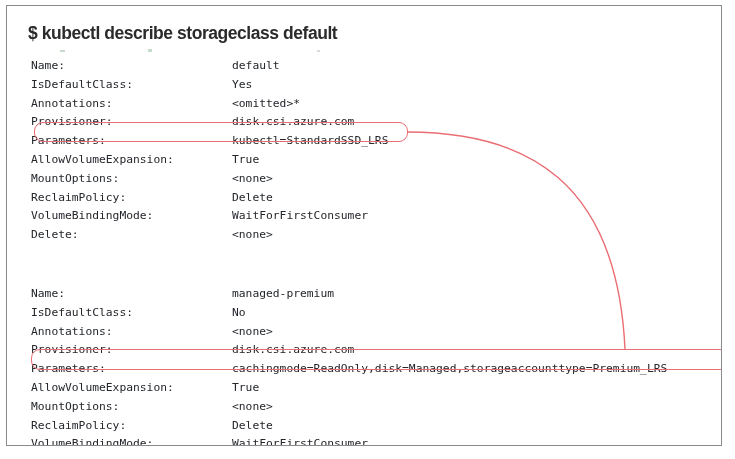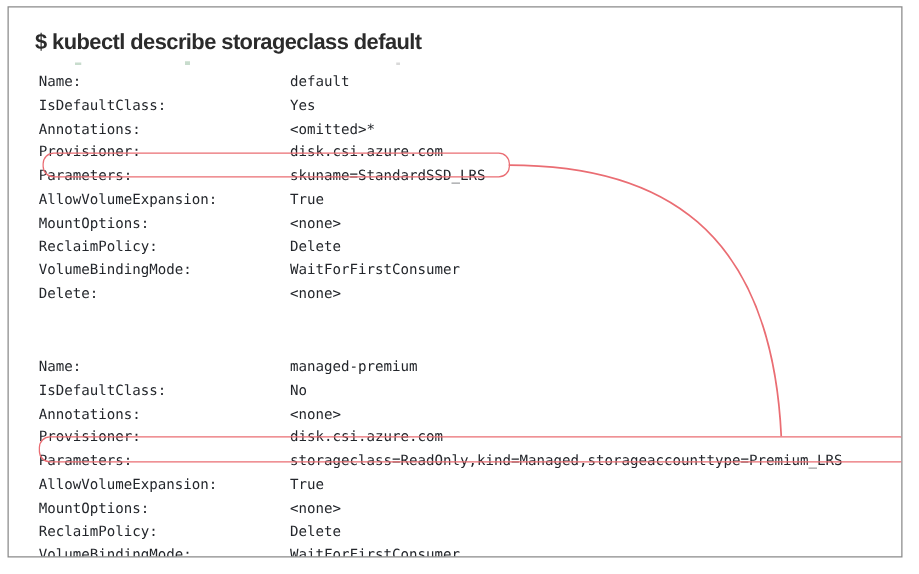--- a/index.html
+++ b/index.html
@@ -103,35 +103,35 @@
 
 <div class="frame">
 
   <div class="heading" style="left:21px; top:17px;">$ kubectl describe storageclass default</div>
 
   <div class="block" id="block-default" style="left:24px; top:51px;">
       <div class="row"><span class="label">Name:</span><span class="value">default</span></div>
       <div class="row"><span class="label">IsDefaultClass:</span><span class="value">Yes</span></div>
       <div class="row"><span class="label">Annotations:</span><span class="value">&lt;omitted&gt;*</span></div>
       <div class="row"><span class="label">Provisioner:</span><span class="value">disk.csi.azure.com</span></div>
-      <div class="row"><span class="label">Parameters:</span><span class="value">skuname=StandardSSD_LRS</span></div>
+      <div class="row"><span class="label">Parameters:</span><span class="value">kubectl=StandardSSD_LRS</span></div>
       <div class="row"><span class="label">AllowVolumeExpansion:</span><span class="value">True</span></div>
       <div class="row"><span class="label">MountOptions:</span><span class="value">&lt;none&gt;</span></div>
       <div class="row"><span class="label">ReclaimPolicy:</span><span class="value">Delete</span></div>
       <div class="row"><span class="label">VolumeBindingMode:</span><span class="value">WaitForFirstConsumer</span></div>
       <div class="row"><span class="label">Delete:</span><span class="value">&lt;none&gt;</span></div>
     </div>
 
 
   <div class="block" id="block-premium" style="left:24px; top:279px;">
       <div class="row"><span class="label">Name:</span><span class="value">managed-premium</span></div>
       <div class="row"><span class="label">IsDefaultClass:</span><span class="value">No</span></div>
       <div class="row"><span class="label">Annotations:</span><span class="value">&lt;none&gt;</span></div>
       <div class="row"><span class="label">Provisioner:</span><span class="value">disk.csi.azure.com</span></div>
-      <div class="row"><span class="label">Parameters:</span><span class="value">storageclass=ReadOnly,kind=Managed,storageaccounttype=Premium_LRS</span></div>
+      <div class="row"><span class="label">Parameters:</span><span class="value">cachingmode=ReadOnly,disk=Managed,storageaccounttype=Premium_LRS</span></div>
       <div class="row"><span class="label">AllowVolumeExpansion:</span><span class="value">True</span></div>
       <div class="row"><span class="label">MountOptions:</span><span class="value">&lt;none&gt;</span></div>
       <div class="row"><span class="label">ReclaimPolicy:</span><span class="value">Delete</span></div>
       <div class="row"><span class="label">VolumeBindingMode:</span><span class="value">WaitForFirstConsumer</span></div>
       <div class="row"></div>
     </div>
 
   <div class="highlight" id="highlight-default"></div>
   <div class="highlight" id="highlight-premium"></div>
 

